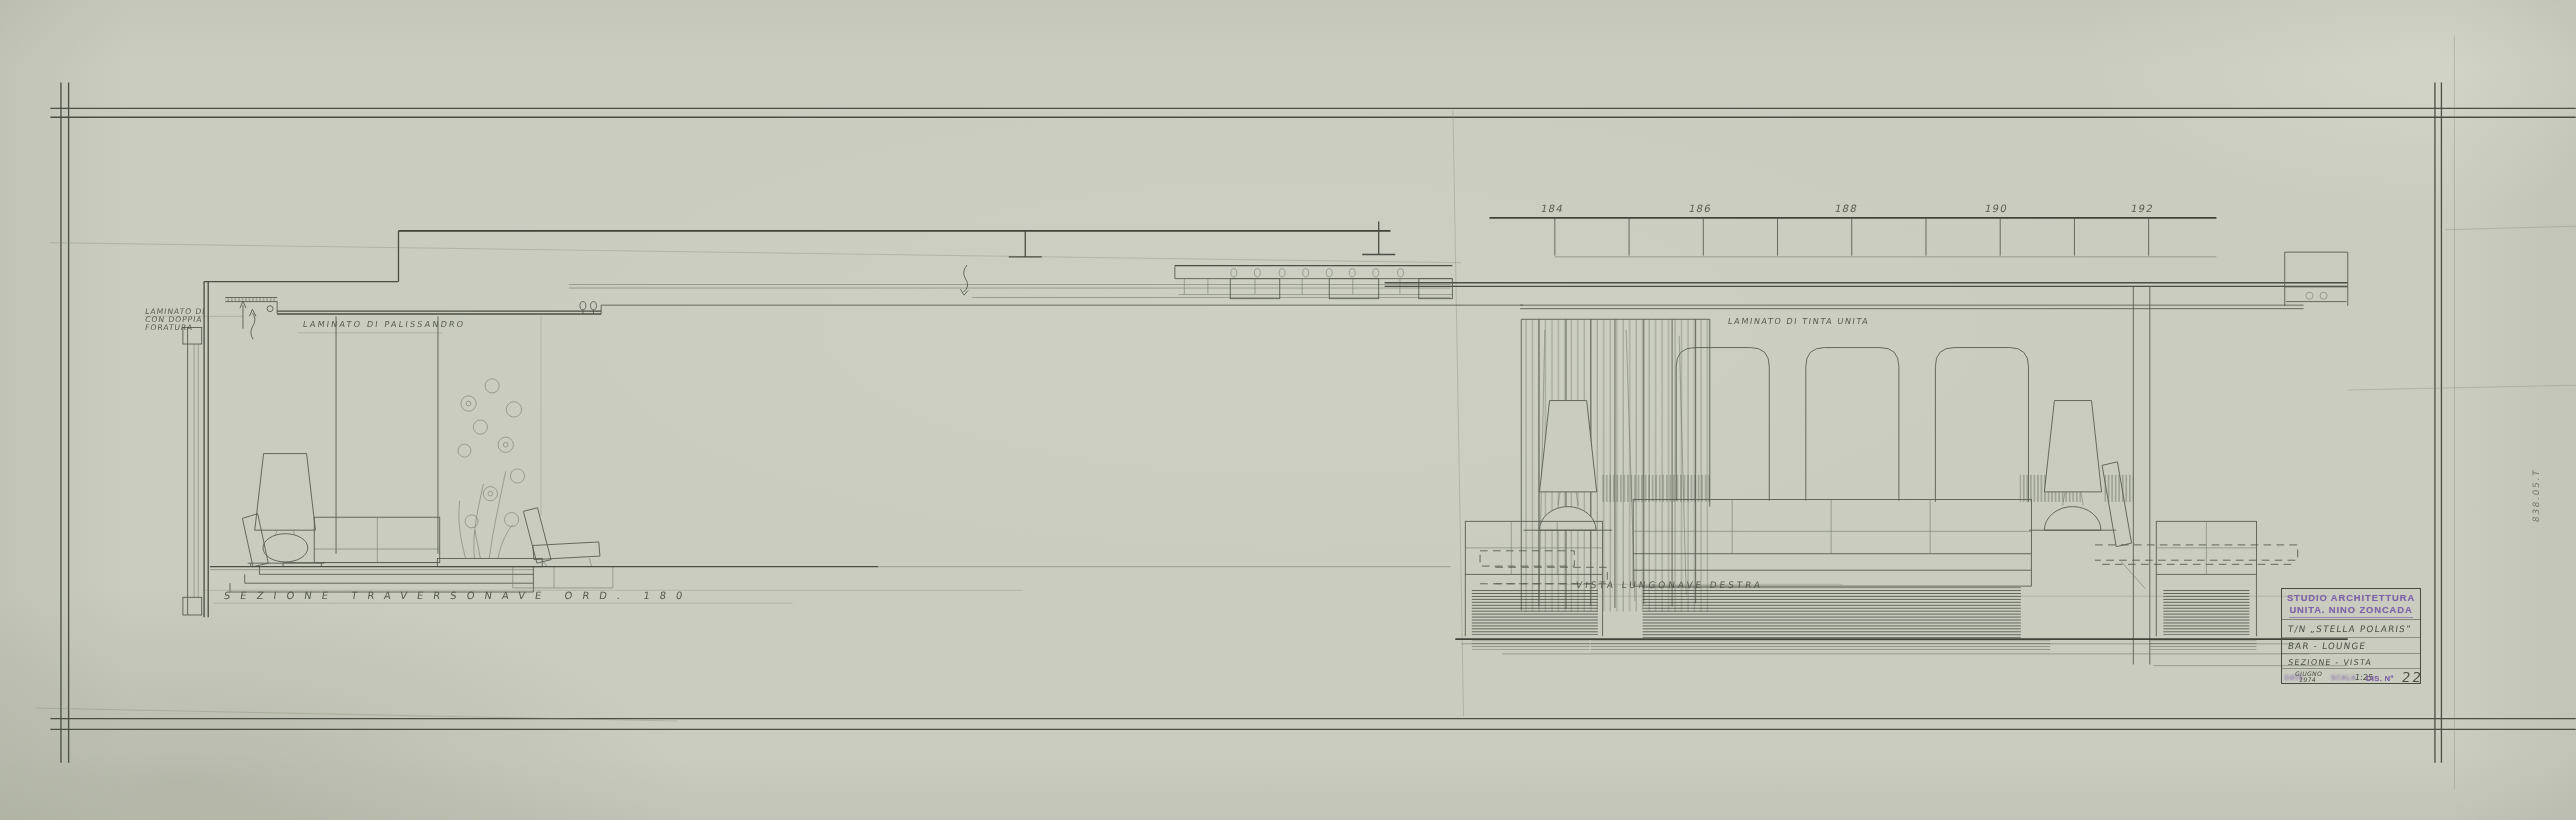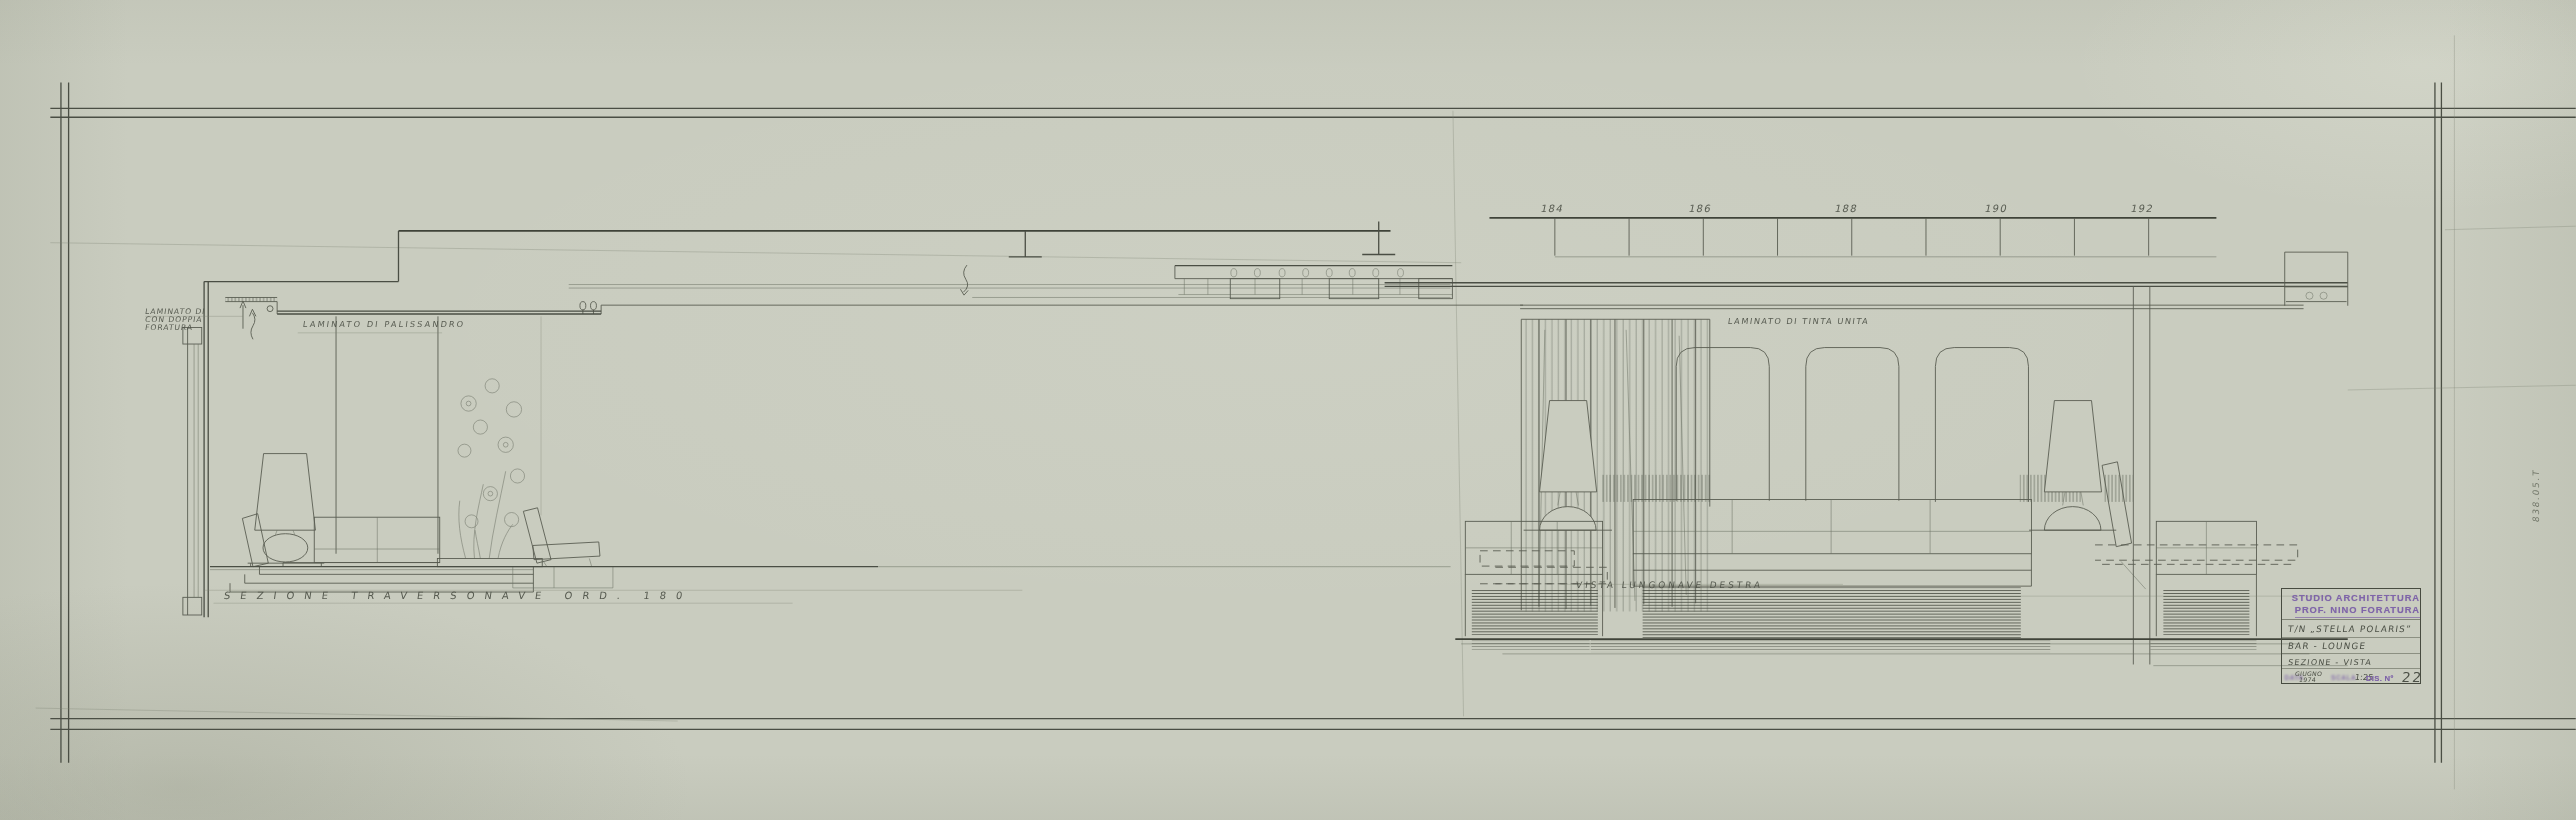--- a/index.html
+++ b/index.html
@@ -28,21 +28,21 @@
   .lampfill{fill:var(--paper)}
   .pencil{position:absolute;color:var(--pencil);white-space:nowrap;opacity:.9}
   .hand{display:inline-block;transform:skewX(-8deg)}
   .caption{font-size:10px;letter-spacing:10px}
   .anno{font-size:7.7px;letter-spacing:0.9px;line-height:8px}
   .frameno{position:absolute;width:35px;text-align:center;font-size:10px;letter-spacing:1.2px;color:var(--pencil);opacity:.9}
   .frameno .hand{transform:skewX(-12deg)}
 
   
   .tb{position:absolute;left:2281px;top:588px;width:140px;height:96px;border:1.5px solid #474b40;box-sizing:border-box}
-  .tb-stamp{height:31px;border-bottom:0.6px solid rgba(80,84,70,.6);text-align:right;padding-top:2.9px;box-sizing:border-box}
+  .tb-stamp{height:31px;border-bottom:0.6px solid rgba(80,84,70,.6);text-align:center;padding-top:2.9px;box-sizing:border-box}
   .stampline{font-family:"Liberation Sans",sans-serif;font-weight:bold;font-size:9.4px;letter-spacing:0.9px;
     color:var(--stamp);opacity:.95;text-shadow:0 0 0.9px rgba(124,96,168,.55);display:block;line-height:11.8px}
   .stampline.ul{display:inline-block;border-bottom:1.2px solid rgba(124,96,168,.7);padding-bottom:0.6px;margin-top:0.6px}
   .tb-row{border-bottom:0.6px solid rgba(80,84,70,.5);box-sizing:border-box;padding:3.5px 0 0 5.9px;
     font-size:8.8px;letter-spacing:1.2px;color:var(--pencil)}
   .tb-row.r1{height:17.7px}.tb-row.r2{height:16.5px}.tb-row.r3{height:14.7px;font-size:8px}
   .tb-bottom{position:relative;height:19px}
   .blurstamp{position:absolute;font-family:"Liberation Sans",sans-serif;font-weight:bold;color:var(--stamp);
     filter:blur(0.8px);opacity:.8;font-size:6.5px;letter-spacing:0.6px}
   .tb-bottom .hand-sm{position:absolute;font-size:6.2px;color:var(--pencil);letter-spacing:0.3px;line-height:5.6px}
@@ -262,21 +262,21 @@
 
 <div class="frameno" style="left:1535px;top:203px"><span class="hand">184</span></div>
 <div class="frameno" style="left:1683px;top:203px"><span class="hand">186</span></div>
 <div class="frameno" style="left:1829px;top:203px"><span class="hand">188</span></div>
 <div class="frameno" style="left:1979px;top:203px"><span class="hand">190</span></div>
 <div class="frameno" style="left:2125px;top:203px"><span class="hand">192</span></div>
 
 <div class="tb">
   <div class="tb-stamp">
     <span class="stampline">STUDIO ARCHITETTURA</span>
-    <span class="stampline ul">PROF. NINO FORATURA</span>
+    <span class="stampline ul">UNITA. NINO ZONCADA</span>
   </div>
   <div class="tb-row r1">
     <span class="hand">T/N „STELLA POLARIS”</span>
   </div>
   <div class="tb-row r2">
     <span class="hand">BAR - LOUNGE</span>
   </div>
   <div class="tb-row r3">
     <span class="hand">SEZIONE - VISTA</span>
   </div>

